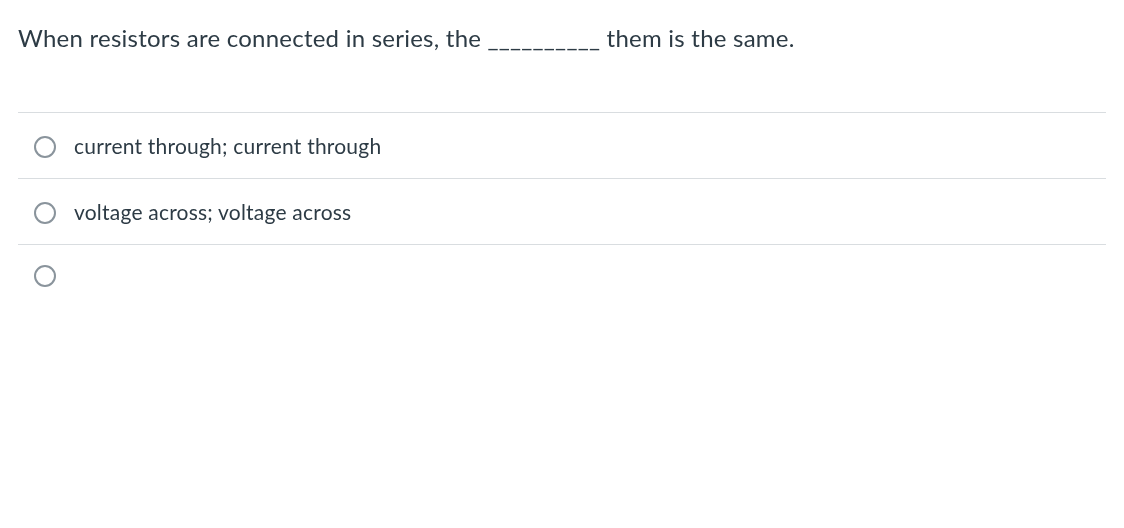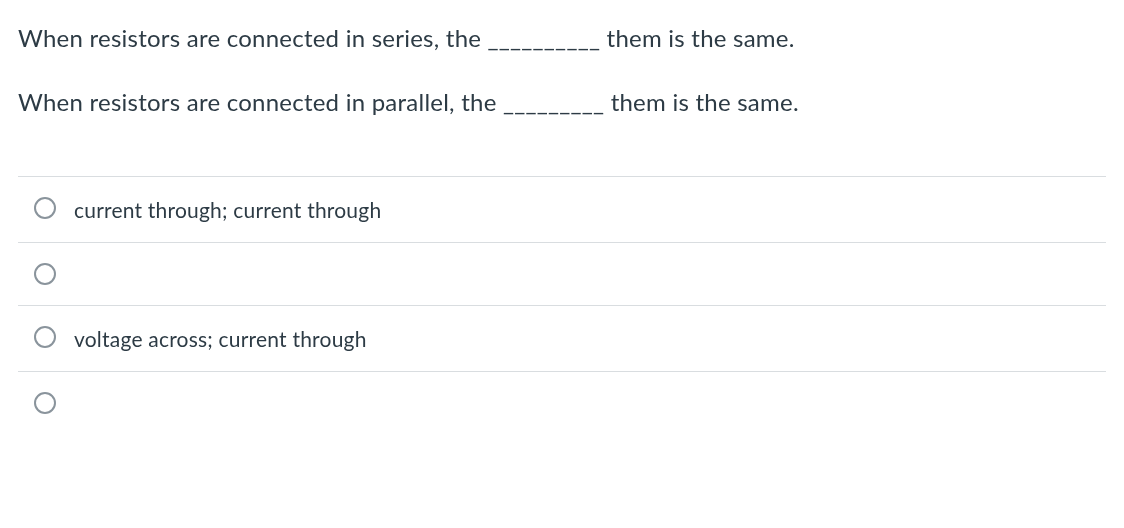--- a/index.html
+++ b/index.html
@@ -22,21 +22,21 @@
       line-height: 1.5;
       color: #2d3b45;
       margin-bottom: 28px;
       letter-spacing: 0.01em;
     }
     .options {
       margin-top: 56px;
     }
     .option {
       display: flex;
-      align-items: flex-start;
+      align-items: flex-end;
       padding: 20px 0 20px 16px;
       border-top: 1px solid #d9dde0;
       font-size: 21px;
       color: #2d3b45;
       cursor: pointer;
     }
     .radio-circle {
       width: 22px;
       height: 22px;
       border: 2px solid #8a949c;
@@ -46,31 +46,27 @@
     }
     .option-label {
       letter-spacing: 0.01em;
     }
   </style>
 </head>
 <body>
 
 <div class="question-block">
   <div class="question-line">When resistors are connected in series, the __________ them is the same.</div>
-  <div class="question-line">When resistors are connected in parallel, the _________ them is the same.</div>
 </div>
 
 <div class="options">
   <div class="option">
     <span class="radio-circle"></span>
     <span class="option-label">current through; current through</span>
   </div>
   <div class="option">
     <span class="radio-circle"></span>
-  </div>
-  <div class="option">
-    <span class="radio-circle"></span>
-    <span class="option-label">voltage across; current through</span>
+    <span class="option-label">voltage across; voltage across</span>
   </div>
   <div class="option">
     <span class="radio-circle"></span>
   </div>
 </div>
 
 </body></html>

